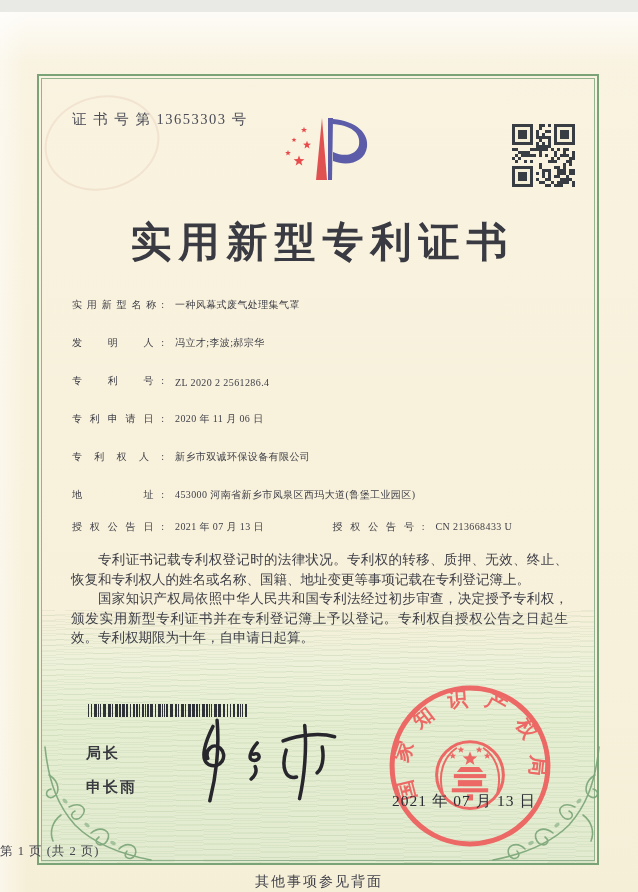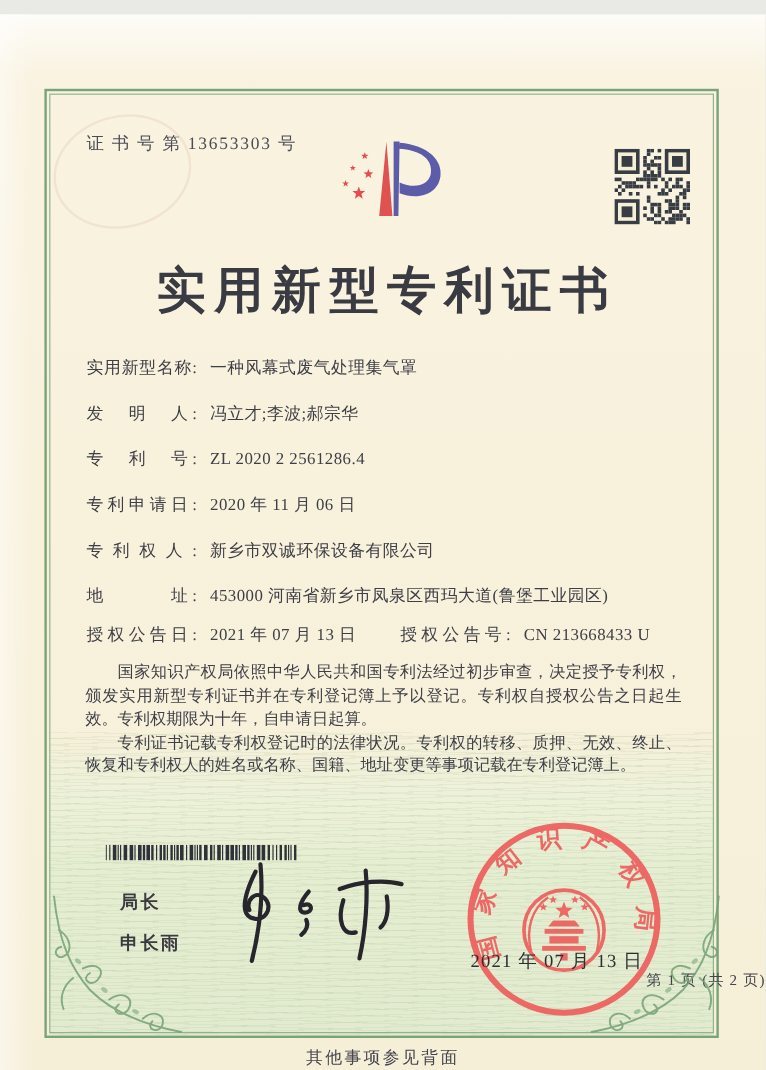--- a/index.html
+++ b/index.html
@@ -27,34 +27,34 @@
   .frame::after { content:""; position:absolute; inset:2px; border:1px solid #93b38e; }
   .watermark {
     position:absolute; left:44px; top:84px; width:116px; height:94px; border-radius:50%;
     border:2px solid rgba(208,150,124,.16); transform:rotate(-14deg);
   }
   .cert-no { position:absolute; left:72px; top:98px; font-size:14.5px; letter-spacing:1.5px; color:#4b4c56; white-space:nowrap; }
   .logo { position:absolute; left:280px; top:102px; }
   .qr { position:absolute; left:512px; top:112px; }
   .title { position:absolute; left:0; top:203px; width:100%; text-align:center;
     font-size:41px; font-weight:bold; letter-spacing:7px; color:#393a42; text-indent:7px; }
-  .frow { position:absolute; left:72px; font-size:14px; white-space:nowrap; color:#3d3e46; }
+  .frow { position:absolute; left:72px; font-size:10px; white-space:nowrap; color:#3d3e46; }
   .flabel { display:inline-block; width:92px; text-align:justify; text-align-last:justify; text-justify:inter-character; vertical-align:bottom; }
   .fvalue { margin-left:11px; letter-spacing:.4px; }
   .pair-left { display:inline-block; width:258px; }
   .paras { position:absolute; left:71px; top:538px; width:497px; font-size:13.5px;
     line-height:19.5px; text-align:justify; color:#3e3f47; }
   .paras p { text-indent:2em; margin:0; }
   .barcode { position:absolute; left:88px; top:692px; }
-  .signer { position:absolute; left:100px; top:724px; font-family:"Liberation Sans","DejaVu Sans",sans-serif;
+  .signer { position:absolute; left:86px; top:724px; font-family:"Liberation Sans","DejaVu Sans",sans-serif;
     font-size:15px; font-weight:600; color:#3a3b40; line-height:34px; letter-spacing:2px; }
   .signature { position:absolute; left:182px; top:700px; }
   .seal { position:absolute; left:384px; top:668px; opacity:.9; }
   .seal-date { position:absolute; left:392px; top:779px; font-size:15.5px; letter-spacing:1px; color:#2c2d33; z-index:5; white-space:nowrap; }
-  .page-info { position:absolute; left:0; top:797px; width:100%; text-align:right; font-size:12.5px; color:#43444c; letter-spacing:1px; }
+  .page-info { position:absolute; left:0; top:831px; width:100%; text-align:left; font-size:12.5px; color:#43444c; letter-spacing:1px; }
   .back-note { position:absolute; left:0; top:861px; width:100%; text-align:center; font-size:14px; color:#43444c; letter-spacing:2px; }
   .flourish { position:absolute; z-index:2; }
   .fl-left { left:39px; top:733px; }
   .fl-right { left:487px; top:733px; transform:scaleX(-1); }
   .scan-strip { position:absolute; left:0; bottom:0; width:100%; height:9px;
     background:#b4b5af; border-top:1px solid #95968f; }
 </style>
 </head>
 <body>
 
@@ -264,22 +264,22 @@
   <div class="frow" style="top:508px">
     <span class="pair-left">
       <span class="flabel">授权公告日:</span><span class="fvalue">2021 年 07 月 13 日</span>
     </span>
     <span>
       <span class="flabel">授权公告号:</span><span class="fvalue">CN 213668433 U</span>
     </span>
   </div>
 
   <div class="paras">
+    <p>专利证书记载专利权登记时的法律状况。专利权的转移、质押、无效、终止、恢复和专利权人的姓名或名称、国籍、地址变更等事项记载在专利登记簿上。</p>
     <p>国家知识产权局依照中华人民共和国专利法经过初步审查，决定授予专利权，颁发实用新型专利证书并在专利登记簿上予以登记。专利权自授权公告之日起生效。专利权期限为十年，自申请日起算。</p>
-    <p>专利证书记载专利权登记时的法律状况。专利权的转移、质押、无效、终止、恢复和专利权人的姓名或名称、国籍、地址变更等事项记载在专利登记簿上。</p>
   </div>
 
   <svg class="barcode" id="barcode" width="162" height="13" viewBox="0 0 162 13">
       <rect x="0" y="0" width="1" height="13" fill="#2f3338"></rect>
       <rect x="3" y="0" width="1" height="13" fill="#2f3338"></rect>
       <rect x="6" y="0" width="3" height="13" fill="#2f3338"></rect>
       <rect x="10" y="0" width="1" height="13" fill="#2f3338"></rect>
       <rect x="12" y="0" width="1" height="13" fill="#2f3338"></rect>
       <rect x="15" y="0" width="3" height="13" fill="#2f3338"></rect>
       <rect x="20" y="0" width="3" height="13" fill="#2f3338"></rect>

